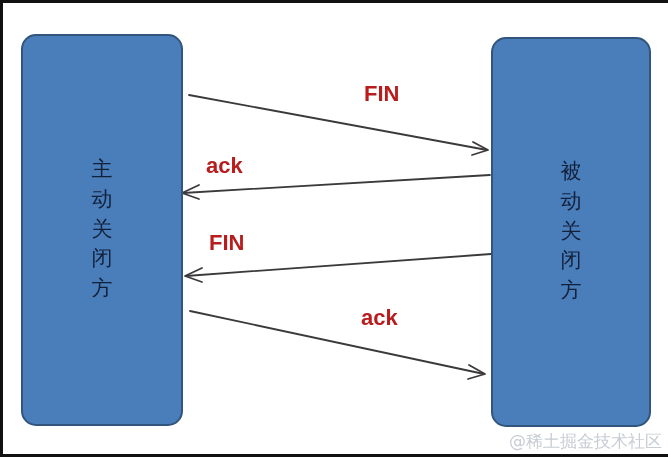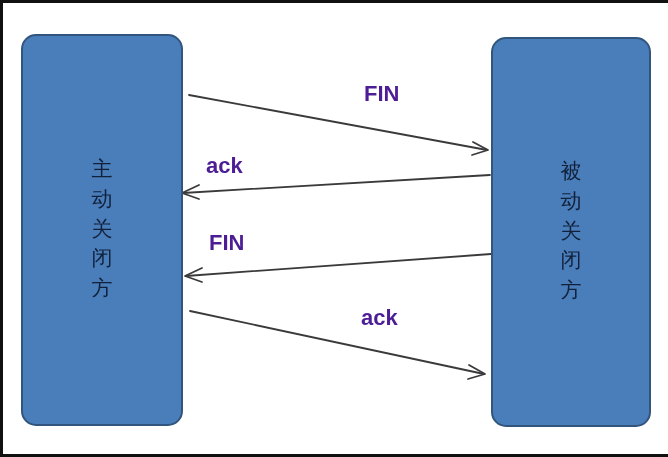--- a/index.html
+++ b/index.html
@@ -67,21 +67,21 @@
     pointer-events: none;
   }
   .vertical-label span {
     display: block;
   }
   .msg-label {
     position: absolute;
     font-family: "Liberation Sans", sans-serif;
     font-weight: bold;
     font-size: 22px;
-    color: #4c1d95;
+    color: #b91c1c;
     white-space: nowrap;
   }
   #label-fin-1 { left: 361px; top: 78px; }
   #label-ack-1 { left: 203px; top: 150px; }
   #label-fin-2 { left: 206px; top: 227px; }
   #label-ack-2 { left: 358px; top: 302px; }
   #watermark {
     position: absolute;
     left: 506px;
     top: 427px;
@@ -139,14 +139,15 @@
       <span>闭</span>
       <span>方</span>
     </div>
   </div>
 
   <div class="msg-label" id="label-fin-1">FIN</div>
   <div class="msg-label" id="label-ack-1">ack</div>
   <div class="msg-label" id="label-fin-2">FIN</div>
   <div class="msg-label" id="label-ack-2">ack</div>
 
+  <div id="watermark">@稀土掘金技术社区</div>
 
 </div>
 
 </body></html>

